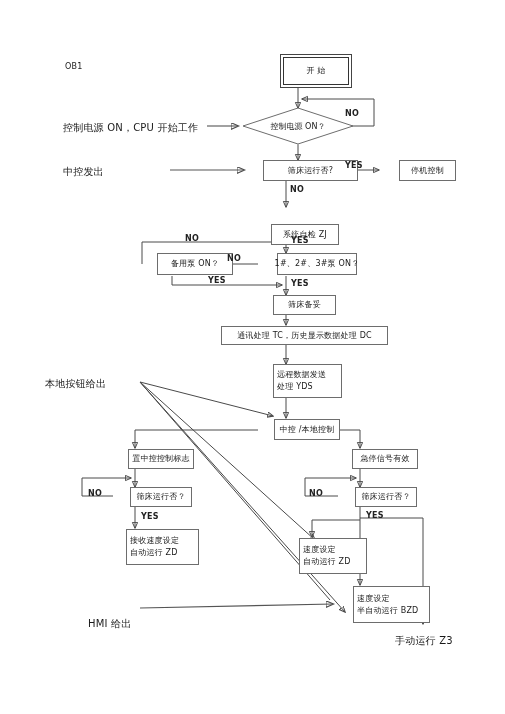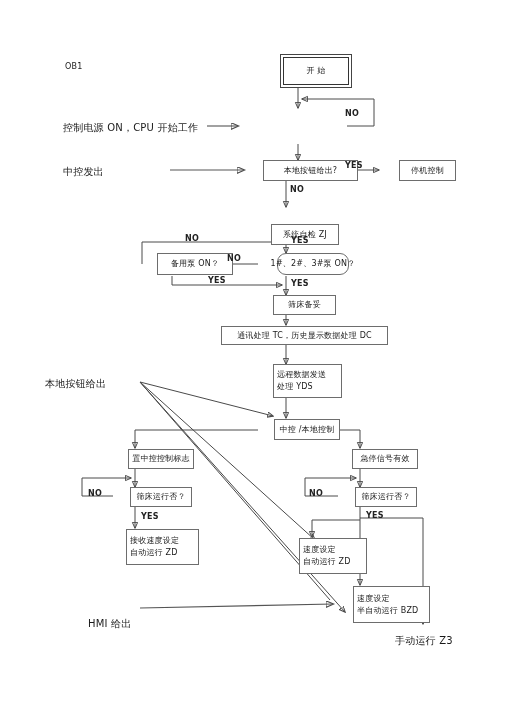--- a/index.html
+++ b/index.html
@@ -164,34 +164,40 @@
 
     <line x1="140" y1="608" x2="333" y2="604" class="thick" marker-end="url(#ah2)"></line>
   </svg>
 
   <div class="label" style="left:65px;top:62px;font-size:8px;">OB1</div>
 
   <div class="node start" style="left:265px;top:57px;width:66px;height:28px;">
     <span class="ln">开    始</span>
   </div>
 
+  <div class="diamond" style="left:243px;top:108px;width:110px;height:36px;">
+    <svg width="110" height="36" viewBox="0 0 110 36" xmlns="http://www.w3.org/2000/svg">
+      <polygon points="55,0 110,18 55,36 0,18" fill="#ffffff" stroke="#6d6d6d" stroke-width="1"></polygon>
+    </svg>
+    <span class="dtext">控制电源  ON？</span>
+  </div>
 
   <div class="node" style="left:245px;top:160px;width:95px;height:21px;">
-    <span class="ln">本地按钮给出?</span>
+    <span class="ln">筛床运行否?</span>
   </div>
 
   <div class="node" style="left:381px;top:160px;width:57px;height:21px;">
     <span class="ln">停机控制</span>
   </div>
 
   <div class="node" style="left:253px;top:224px;width:68px;height:21px;">
     <span class="ln">系统自检  ZJ</span>
   </div>
 
-  <div class="node" style="left:259px;top:253px;width:72px;height:22px;border-radius:9px;">
+  <div class="node" style="left:259px;top:253px;width:80px;height:22px;">
     <span class="ln">1#、2#、3#泵  ON？</span>
   </div>
 
   <div class="node" style="left:139px;top:253px;width:76px;height:22px;">
     <span class="ln">备用泵  ON？</span>
   </div>
 
   <div class="node" style="left:255px;top:295px;width:63px;height:20px;">
     <span class="ln">筛床备妥</span>
   </div>

